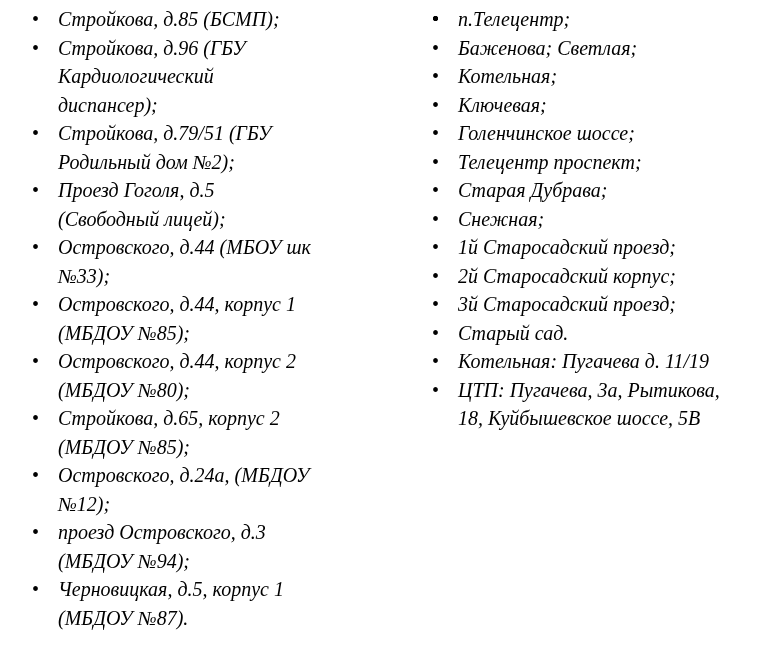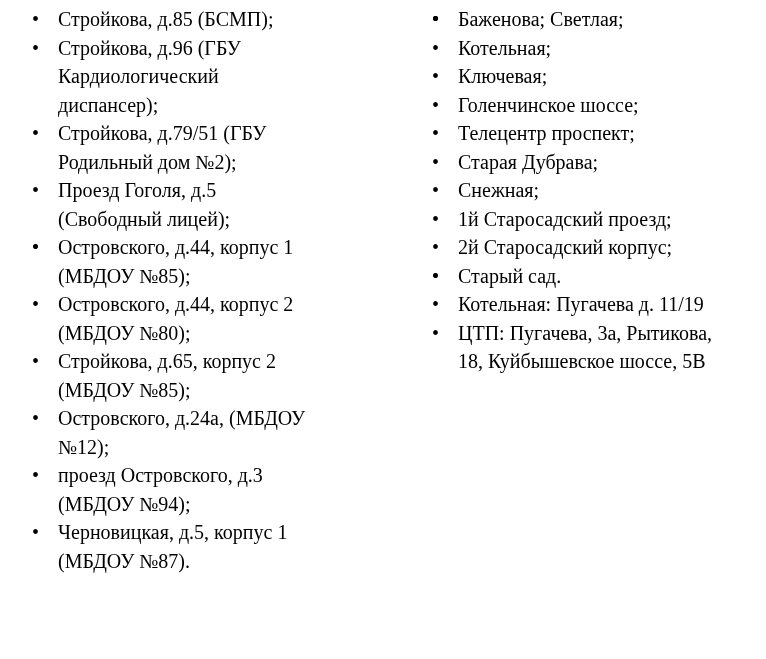--- a/index.html
+++ b/index.html
@@ -36,20 +36,21 @@
   }
   .bullet {
     position: absolute;
     left: 32px;
     top: 0;
     font-size: 20px;
   }
   .txt {
     white-space: pre-line;
     display: block;
+    font-style: italic;
   }
 </style>
 </head>
 <body>
 
 <div class="page">
 
   <ul class="col left">
     <li class="item">
         <span class="bullet">•</span>
@@ -66,20 +67,22 @@
         <span class="txt">Стройкова, д.79/51 (ГБУ
 Родильный дом №2);</span>
       </li>
     <li class="item">
         <span class="bullet">•</span>
         <span class="txt">Проезд Гоголя, д.5
 (Свободный лицей);</span>
       </li>
     <li class="item">
         <span class="bullet">•</span>
+        <span class="txt">Островского, д.44 (МБОУ шк
+№33);</span>
       </li>
     <li class="item">
         <span class="bullet">•</span>
         <span class="txt">Островского, д.44, корпус 1
 (МБДОУ №85);</span>
       </li>
     <li class="item">
         <span class="bullet">•</span>
         <span class="txt">Островского, д.44, корпус 2
 (МБДОУ №80);</span>
@@ -111,20 +114,21 @@
         <span class="bullet">•</span>
       </li>
     <li class="item">
         <span class="bullet">•</span>
       </li>
     <li class="item">
         <span class="bullet">•</span>
       </li>
     <li class="item">
         <span class="bullet">•</span>
+        <span class="txt">п.Телецентр;</span>
       </li>
     <li class="item">
         <span class="bullet">•</span>
         <span class="txt">Баженова; Светлая;</span>
       </li>
     <li class="item">
         <span class="bullet">•</span>
         <span class="txt">Котельная;</span>
       </li>
     <li class="item">
@@ -150,20 +154,21 @@
     <li class="item">
         <span class="bullet">•</span>
         <span class="txt">1й Старосадский проезд;</span>
       </li>
     <li class="item">
         <span class="bullet">•</span>
         <span class="txt">2й Старосадский корпус;</span>
       </li>
     <li class="item">
         <span class="bullet">•</span>
+        <span class="txt">3й Старосадский проезд;</span>
       </li>
     <li class="item">
         <span class="bullet">•</span>
         <span class="txt">Старый сад.</span>
       </li>
     <li class="item">
         <span class="bullet">•</span>
         <span class="txt">Котельная: Пугачева д. 11/19</span>
       </li>
     <li class="item">

